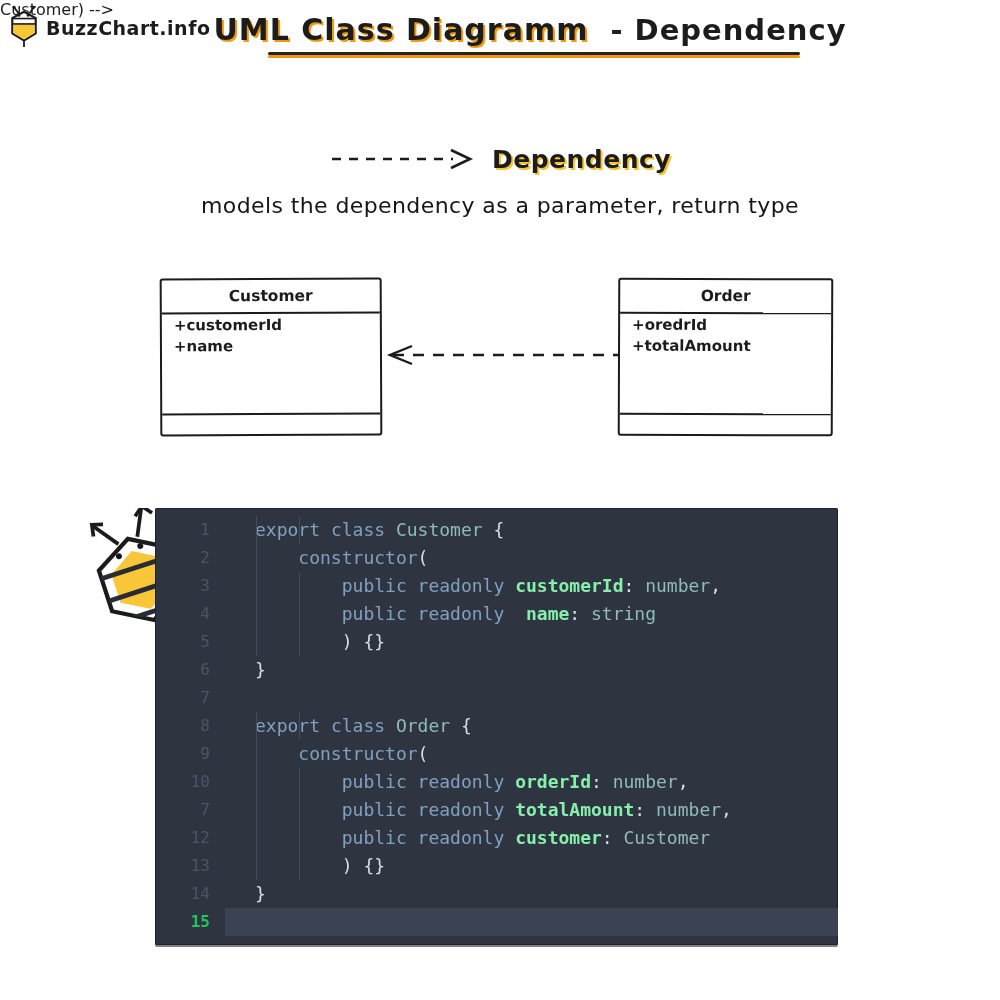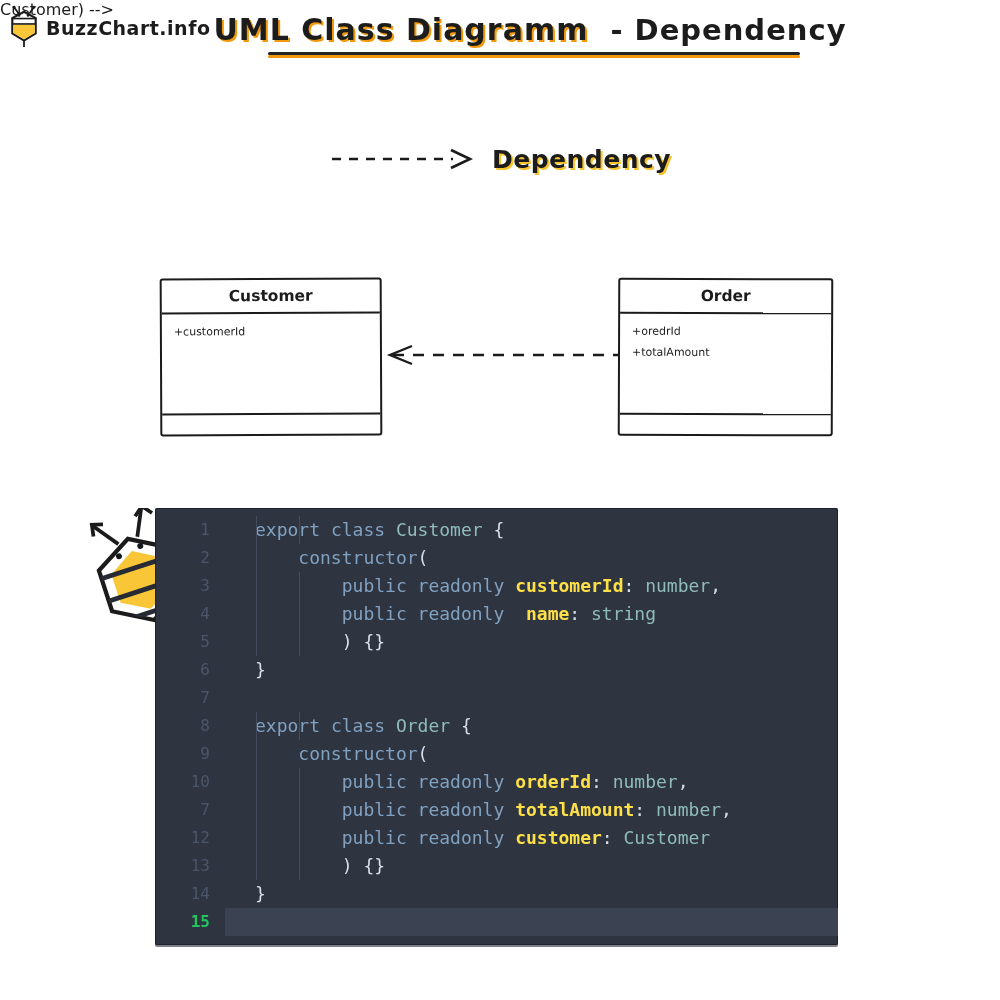--- a/index.html
+++ b/index.html
@@ -30,42 +30,42 @@
   .subtitle { position:absolute; left:0; right:0; top:193px; text-align:center;
               font-size:22px; font-weight:500; letter-spacing:.4px; color:#161616; }
 
   
   .uml-box { position:absolute; top:278px; height:158px; background:#fff;
              border:2px solid #1b1b1b; border-radius:3px; display:flex; flex-direction:column; }
   #uml-customer { left:160px; width:222px; transform:rotate(-.25deg); }
   #uml-order    { left:618px; width:215px; transform:rotate(.2deg); }
   .uml-head { height:34px; border-bottom:2px solid #1b1b1b; display:flex;
               align-items:center; justify-content:center; font-size:15.5px; font-weight:600; }
-  .uml-attrs { flex:1; padding:7px 12px; font-size:11px; line-height:21px; font-weight:400; }
+  .uml-attrs { flex:1; padding:1px 12px; font-size:15px; line-height:21px; font-weight:700; }
   .uml-methods { height:21px; border-top:2px solid #1b1b1b; }
 
   .rel-arrow { position:absolute; left:383px; top:341px; }
   .legend-arrow-svg { display:block; }
 
   
   .editor { position:absolute; left:155px; top:508px; width:683px; height:437px;
             background:#2E3440; border-radius:2px; z-index:2; padding-top:8px;
             box-shadow:0 2px 0 rgba(20,24,32,.55), inset 0 0 0 1px rgba(18,22,30,.6);
             overflow:hidden; }
   .code-row { display:flex; height:28px; }
   .gutter { width:70px; padding-right:15px; text-align:right; flex-shrink:0;
             font:16px/28px "DejaVu Sans Mono", monospace; color:#4C566A; }
   .ltext  { position:relative; flex:1; white-space:pre; padding-left:30px;
             font:18px/28px "DejaVu Sans Mono", monospace; color:#D8DEE9; }
   .code-row.current .ltext { background:#3B4252; }
   .code-row.current .gutter { color:#22c55e; font-weight:bold; }
   .guide { position:absolute; top:0; bottom:0; width:1px; background:#434C5E; }
   .tk-kw   { color:#81A1C1; }
   .tk-type { color:#8FBCBB; }
-  .tk-var  { color:#fde047; font-weight:bold;margin-top:20px; }
+  .tk-var  { color:#86efac; font-weight:bold;margin-top:20px; }
   .tk-pun  { color:#D8DEE9; }
   .tk-pln  { color:#D8DEE9; }
 
   
   .big-bee { position:absolute; left:78px; top:508px; z-index:1; }
 </style>
 </head>
 <body>
 
 <div id="stage">
@@ -98,26 +98,28 @@
   
   <div class="legend">
     <svg class="legend-arrow-svg" width="148" height="32" viewBox="0 0 148 32">
       <line x1="3" y1="16" x2="124" y2="16" stroke="#1b1b1b" stroke-width="2.6" stroke-dasharray="9 8"></line>
       <polyline points="122,7 141,16 122,25" fill="none" stroke="#1b1b1b" stroke-width="2.6"></polyline>
     </svg>
     <span class="legend-label">Dependency</span>
   </div>
 
   
+  <div class="subtitle">models the dependency as a parameter, return type</div>
 
   
   <div class="uml-box" id="uml-customer">
     <div class="uml-head">Customer</div>
     <div class="uml-attrs">
         <div>+customerId</div>
+        <div>+name</div>
       </div>
     <div class="uml-methods"></div>
   </div>
 
   
   <div class="uml-box" id="uml-order">
     <div class="uml-head">Order</div>
     <div class="uml-attrs">
         <div>+oredrId</div>
         <div>+totalAmount</div>

